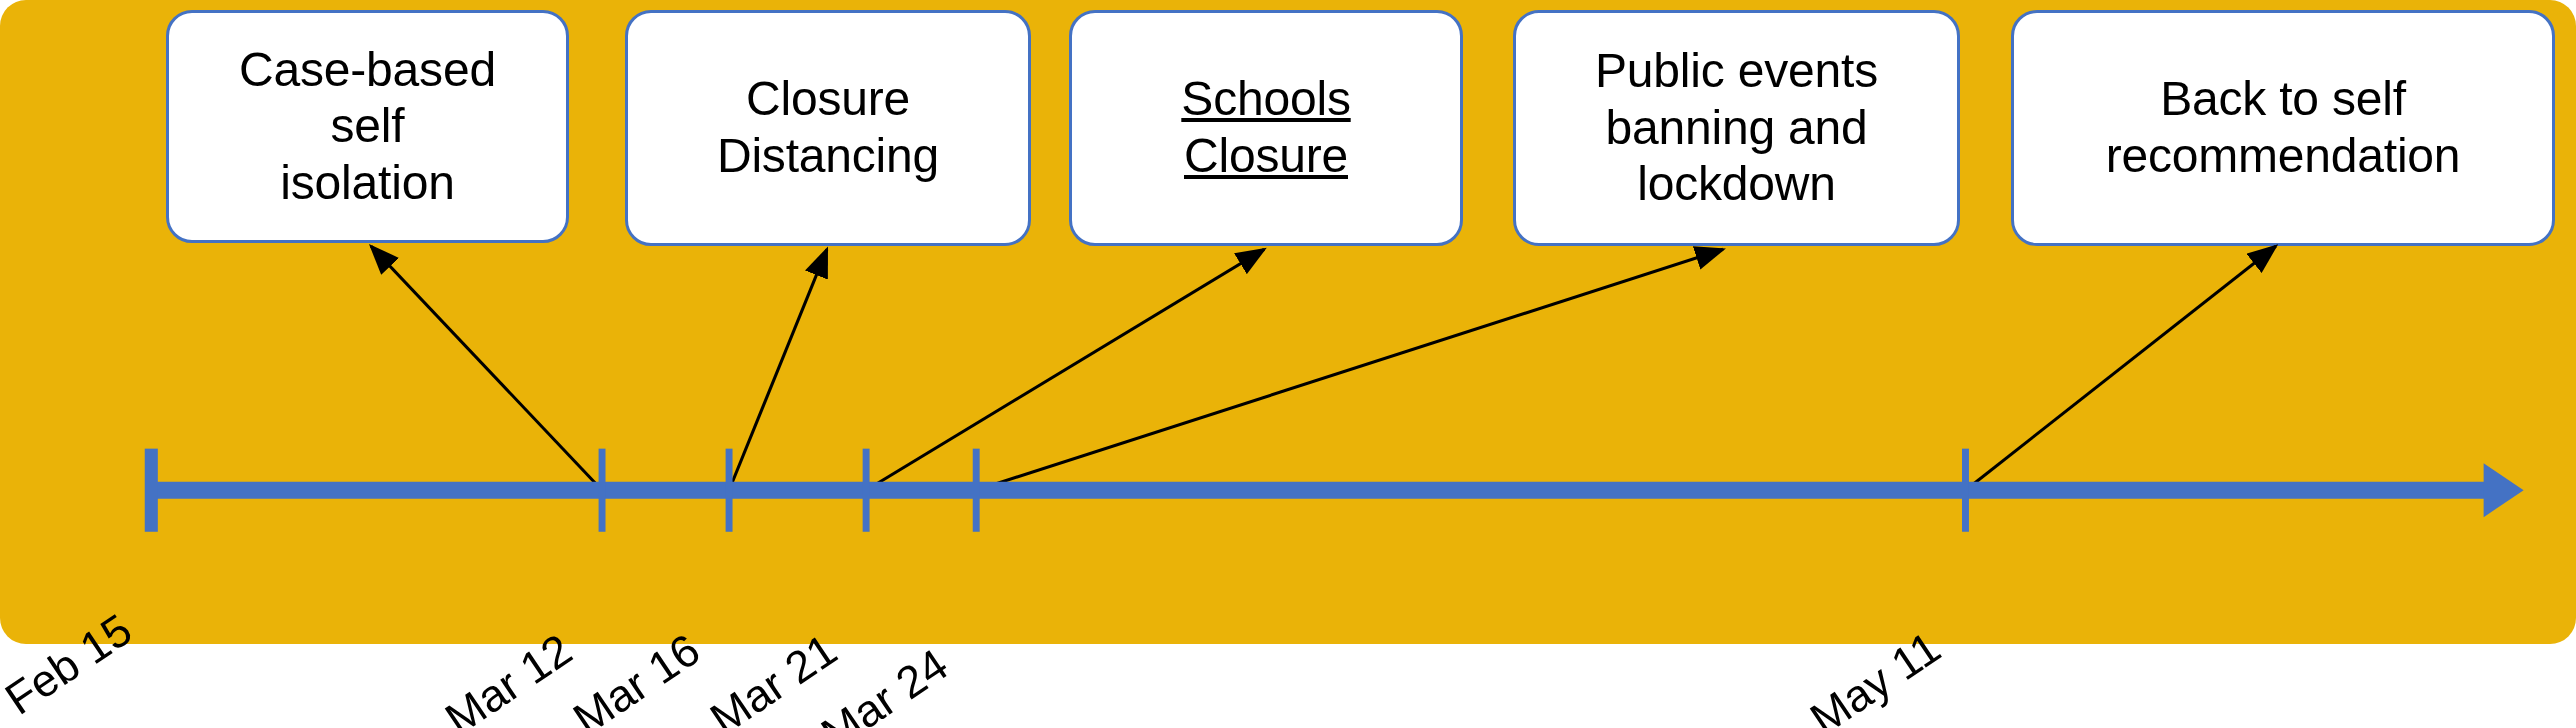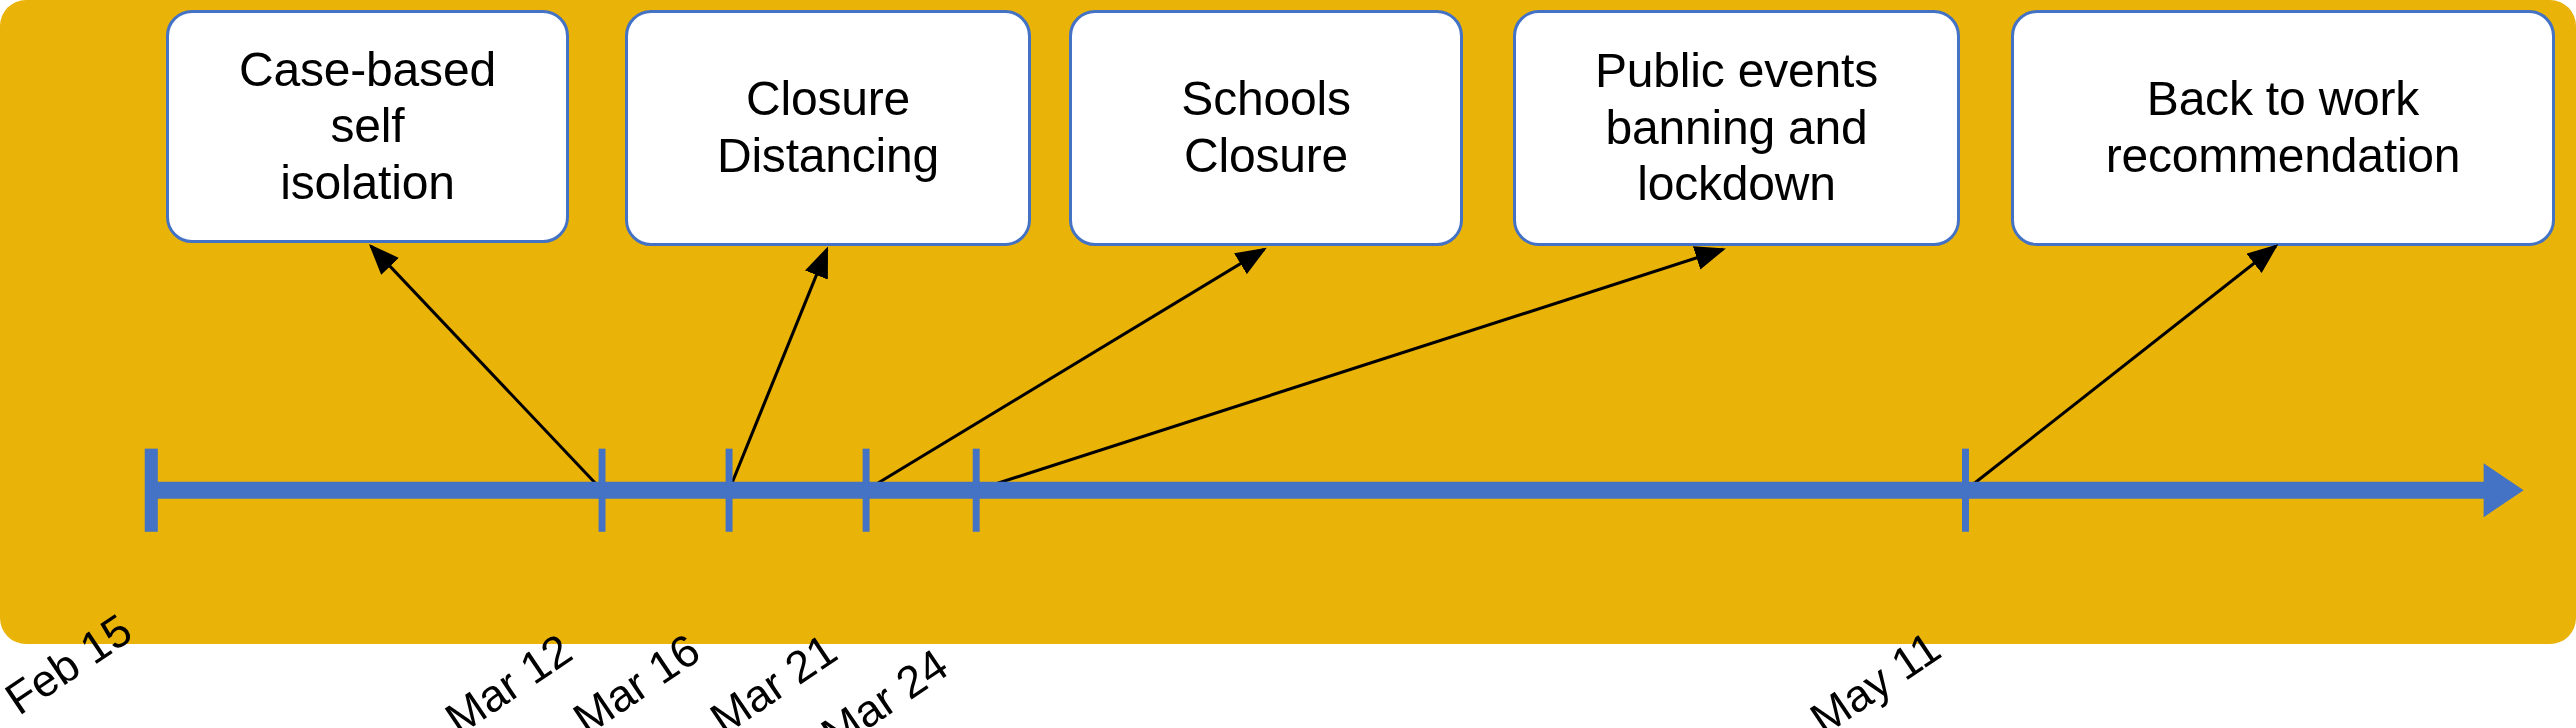--- a/index.html
+++ b/index.html
@@ -68,26 +68,26 @@
 <body>
 
 <div id="stage">
 
   <div id="event-boxes">
       <div class="event-box" style="left: 166px; top: 10px; width: 403px; height: 233px; border-color: rgb(68, 114, 196);">Case-based
 self
 isolation</div>
       <div class="event-box" style="left: 625px; top: 10px; width: 406px; height: 236px; border-color: rgb(68, 114, 196);">Closure
 Distancing</div>
-      <div class="event-box" style="left: 1069px; top: 10px; width: 394px; height: 236px; border-color: rgb(68, 114, 196);">Schools
+      <div class="event-box" style="left: 1069px; top: 10px; width: 394px; height: 236px; border-color: rgb(68, 114, 196); text-decoration: underline;">Schools
 Closure</div>
       <div class="event-box" style="left: 1513px; top: 10px; width: 447px; height: 236px; border-color: rgb(68, 114, 196);">Public events
 banning and
 lockdown</div>
-      <div class="event-box" style="left: 2011px; top: 10px; width: 544px; height: 236px; border-color: rgb(68, 114, 196);">Back to work
+      <div class="event-box" style="left: 2011px; top: 10px; width: 544px; height: 236px; border-color: rgb(68, 114, 196);">Back to self
 recommendation</div>
     </div>
 
   <svg id="timeline-svg" viewBox="0 0 3346 946" preserveAspectRatio="none">
     <defs>
       <marker id="connector-arrowhead" markerWidth="10" markerHeight="8" refX="9" refY="4" orient="auto" markerUnits="strokeWidth">
         <path d="M0,0 L10,4 L0,8 Z" fill="#000000"></path>
       </marker>
     </defs>
     <g id="connector-group">

